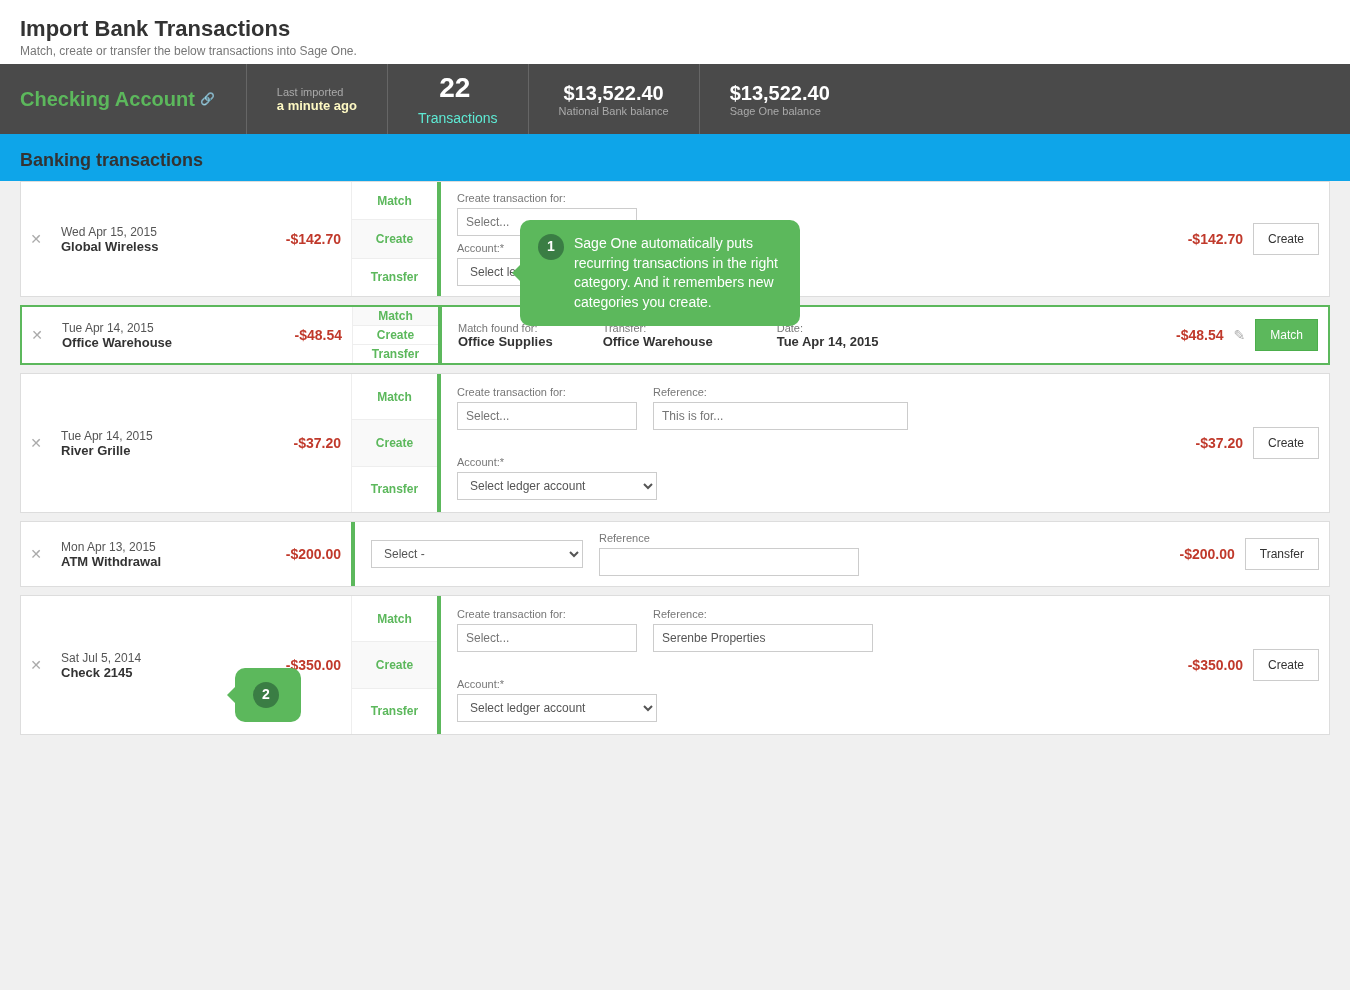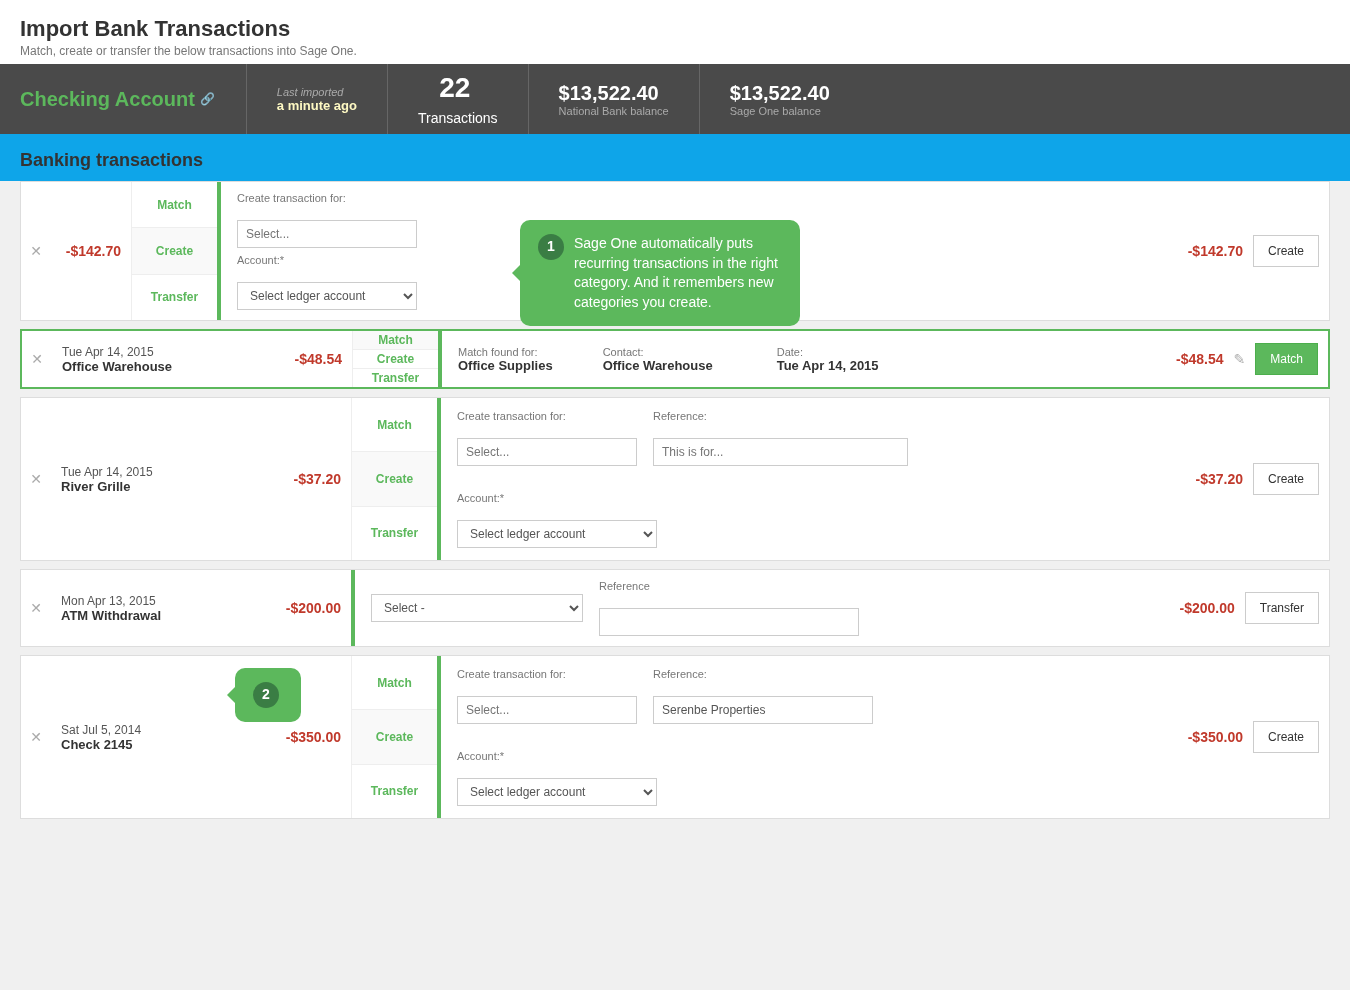--- a/index.html
+++ b/index.html
@@ -19,25 +19,25 @@
     }
     .account-bar-section {
       display: flex;
       flex-direction: column;
       justify-content: center;
       padding: 0 30px;
       border-right: 1px solid #666;
       height: 100%;
     }
     .account-bar-section:first-child { padding-left: 0; }
-    .last-imported-label { font-size: 11px; color: #aaa; font-style: italic; }
+    .last-imported-label { font-size: 11px; color: #aaa; }
     .last-imported-value { font-size: 13px; color: #fef9c3; font-weight: bold; }
     .transactions-count { font-size: 28px; font-weight: bold; color: #fff; margin-right: 6px; }
-    .transactions-label { font-size: 14px; color: #ffffff; }
-    .balance-amount { font-size: 20px; font-weight: bold; color: #fff; }
+    .transactions-label { font-size: 14px; color: #5eead4; }
+    .balance-amount { font-size: 20px; font-weight: bold; color: #fff; text-align: center; }
     .balance-label { font-size: 11px; color: #aaa; }
     .trans-section { display: flex; align-items: center; gap: 6px; }
 
     .section-title { font-size: 18px; font-weight: bold; color: #333; padding: 16px 20px 10px; background: #0ea5e9; }
 
     .transactions-container { padding: 0 20px 20px; background: #f0f0f0; }
 
     .transaction-row {
       background: #fff;
       border: 1px solid #ddd;
@@ -110,21 +110,21 @@
       padding: 10px 16px;
       display: flex;
       align-items: center;
       gap: 20px;
     }
 
     .match-found-section { display: flex; flex-direction: column; }
     .match-label { font-size: 11px; color: #777; }
     .match-value { font-weight: bold; font-size: 13px; }
 
-    .form-row { display: flex; flex-direction: column; gap: 16px; min-width: 180px; }
+    .form-row { display: flex; flex-direction: column; gap: 4px; min-width: 180px; }
     .form-label { font-size: 11px; color: #777; }
     .form-input {
       border: 1px solid #ccc;
       padding: 4px 8px;
       font-size: 12px;
       color: #555;
       height: 28px;
       width: 100%;
     }
     .form-select {
@@ -285,20 +285,24 @@
     <div class="balance-label">Sage One balance</div>
   </div>
 </div>
 
 <div class="section-title">Banking transactions</div>
 
 <div class="transactions-container">
 
   <div class="transaction-row" style="position:relative;">
     <div class="transaction-dismiss">✕</div>
+    <div class="transaction-info">
+      <div class="transaction-date">Wed Apr 15, 2015</div>
+      <div class="transaction-name">Global Wireless</div>
+    </div>
     <div class="transaction-amount-left">-$142.70</div>
     <div class="action-tabs">
       <div class="action-tab" style="color:#5cb85c;">Match</div>
       <div class="action-tab active-tab" style="color:#5cb85c;">Create</div>
       <div class="action-tab" style="color:#5cb85c;">Transfer</div>
     </div>
     <div class="action-content">
       <div style="display:flex;flex-direction:column;gap:6px;">
         <div class="form-row">
           <div class="form-label">Create transaction for:</div>
@@ -336,21 +340,21 @@
       <div class="action-tab active-tab" style="color:#5cb85c;">Match</div>
       <div class="action-tab" style="color:#5cb85c;">Create</div>
       <div class="action-tab" style="color:#5cb85c;">Transfer</div>
     </div>
     <div class="action-content">
       <div class="match-found-section">
         <div class="match-label">Match found for:</div>
         <div class="match-value">Office Supplies</div>
       </div>
       <div class="match-found-section" style="margin-left:30px;">
-        <div class="match-label">Contact:</div>
+        <div class="match-label">Transfer:</div>
         <div class="match-value">Office Warehouse</div>
       </div>
       <div class="match-found-section" style="margin-left:44px;">
         <div class="match-label">Date:</div>
         <div class="match-value">Tue Apr 14, 2015</div>
       </div>
     </div>
     <div class="transaction-actions-right">
       <div class="amount-right">-$48.54</div>
       <span class="edit-icon">✎</span>

